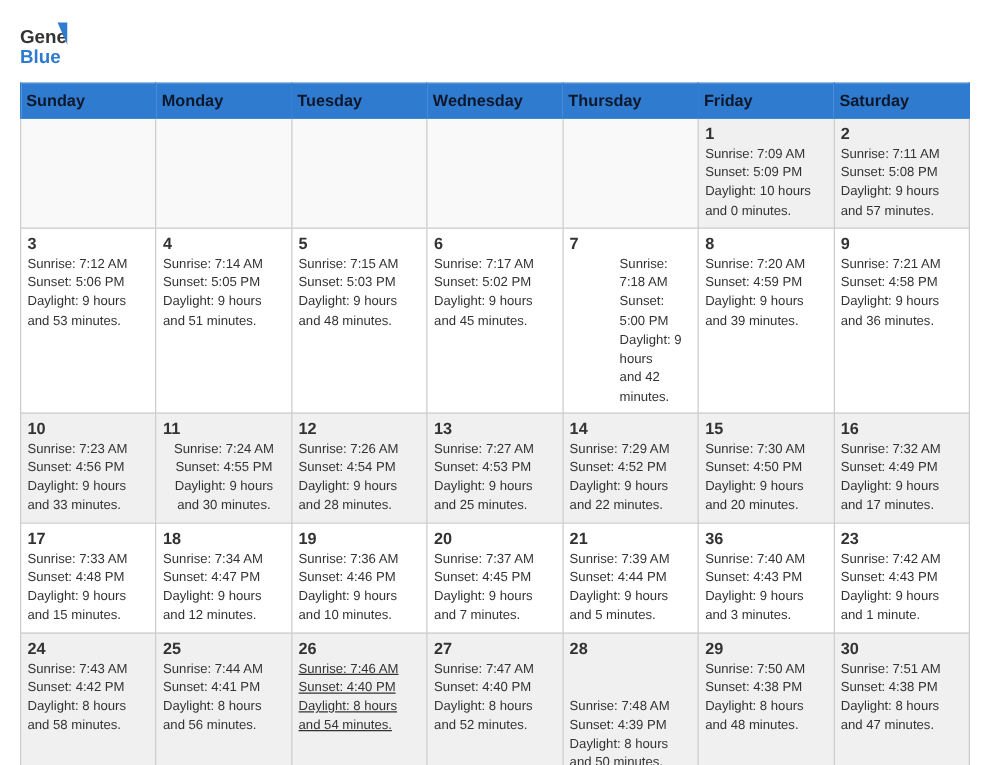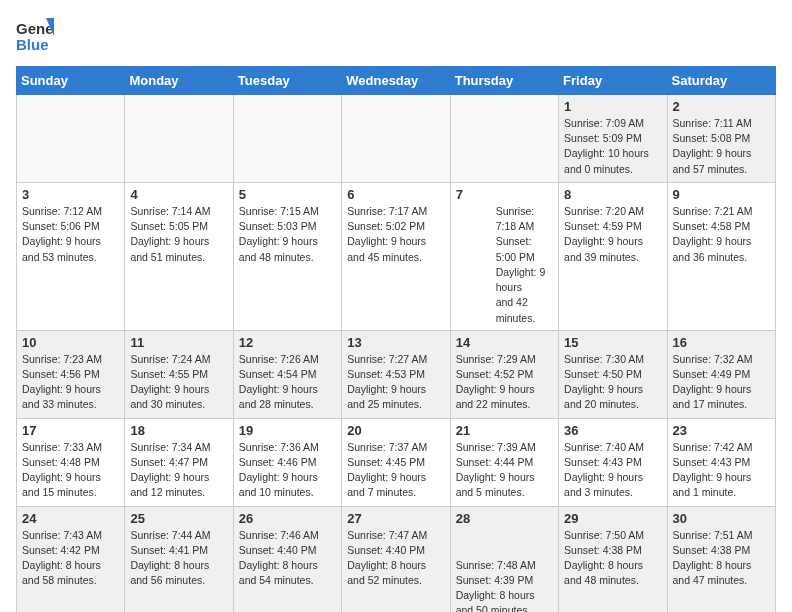--- a/index.html
+++ b/index.html
@@ -28,21 +28,21 @@
       font-size: 15px;
       color: #555;
     }
     table {
       width: 100%;
       border-collapse: collapse;
       table-layout: fixed;
     }
     th {
       background-color: #2e7bcf;
-      color: #ffffff;
+      color: #0f172a;
       font-size: 13px;
       font-weight: bold;
       padding: 6px 4px;
       text-align: left;
       border: 1px solid #2e7bcf;
     }
     td {
       vertical-align: top;
       border: 1px solid #ccc;
       padding: 4px 5px;
@@ -182,21 +182,21 @@
       <tr>
         <td class="shaded">
           <span class="day-number">10</span>
           <div class="day-info" style="white-space: pre-line;">Sunrise: 7:23 AM
 Sunset: 4:56 PM
 Daylight: 9 hours
 and 33 minutes.</div>
         </td>
         <td class="shaded">
           <span class="day-number">11</span>
-          <div class="day-info" style="white-space: pre-line;">Sunrise: 7:24 AM
+          <div class="day-info" style="white-space: pre-line; text-align: center;">Sunrise: 7:24 AM
 Sunset: 4:55 PM
 Daylight: 9 hours
 and 30 minutes.</div>
         </td>
         <td class="shaded">
           <span class="day-number">12</span>
           <div class="day-info" style="white-space: pre-line;">Sunrise: 7:26 AM
 Sunset: 4:54 PM
 Daylight: 9 hours
 and 28 minutes.</div>
@@ -291,21 +291,21 @@
         </td>
         <td class="shaded">
           <span class="day-number">25</span>
           <div class="day-info" style="white-space: pre-line;">Sunrise: 7:44 AM
 Sunset: 4:41 PM
 Daylight: 8 hours
 and 56 minutes.</div>
         </td>
         <td class="shaded">
           <span class="day-number">26</span>
-          <div class="day-info" style="white-space: pre-line;">Sunrise: 7:46 AM
+          <div class="day-info" style="white-space: pre-line; text-decoration: underline;">Sunrise: 7:46 AM
 Sunset: 4:40 PM
 Daylight: 8 hours
 and 54 minutes.</div>
         </td>
         <td class="shaded">
           <span class="day-number">27</span>
           <div class="day-info" style="white-space: pre-line;">Sunrise: 7:47 AM
 Sunset: 4:40 PM
 Daylight: 8 hours
 and 52 minutes.</div>

